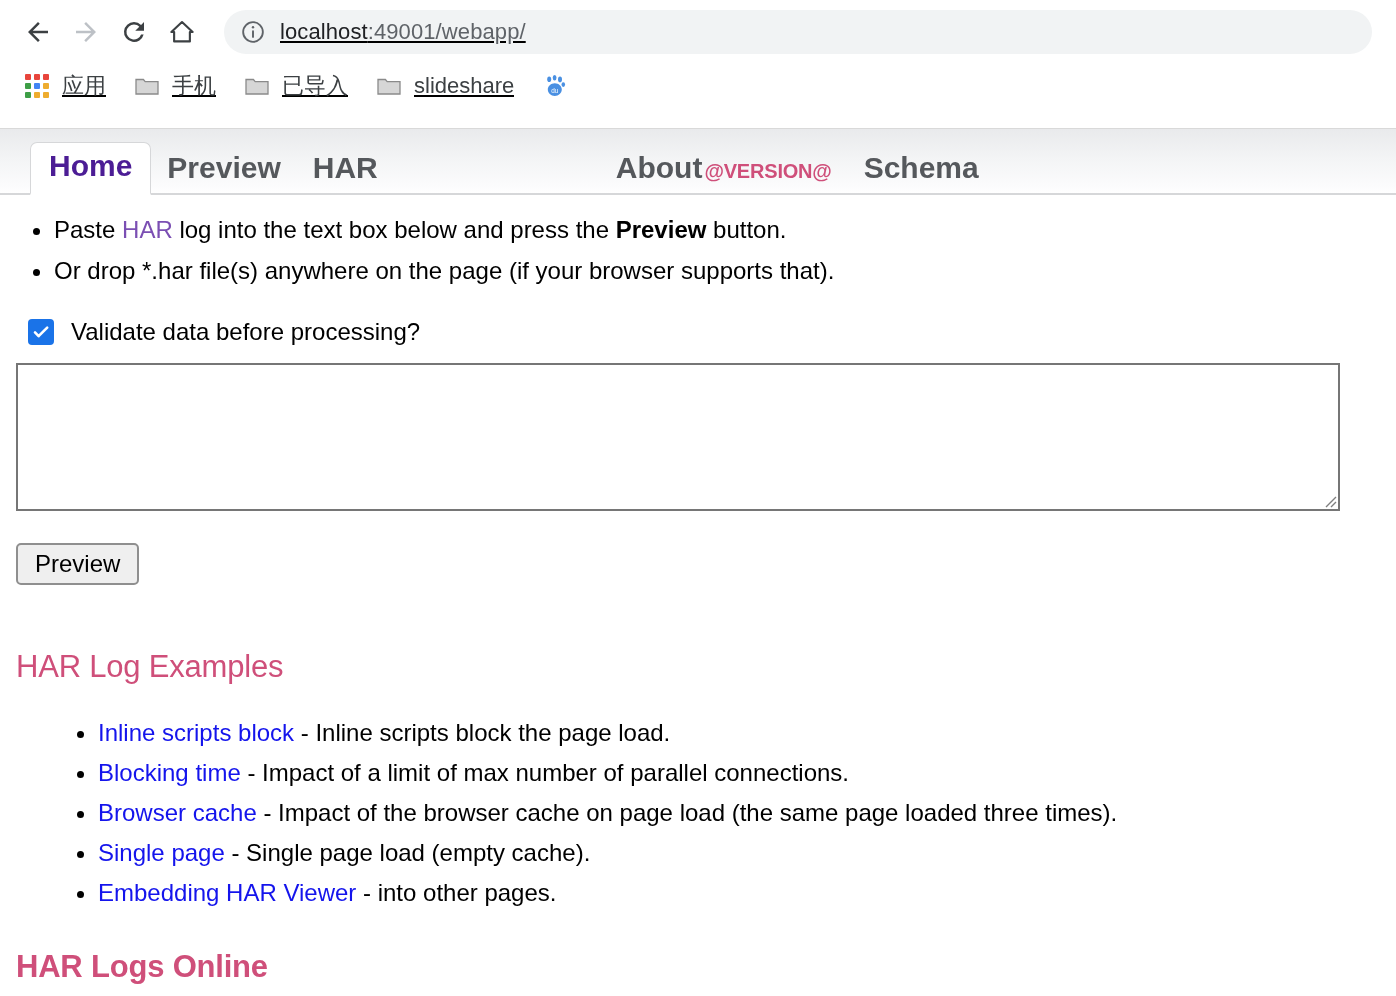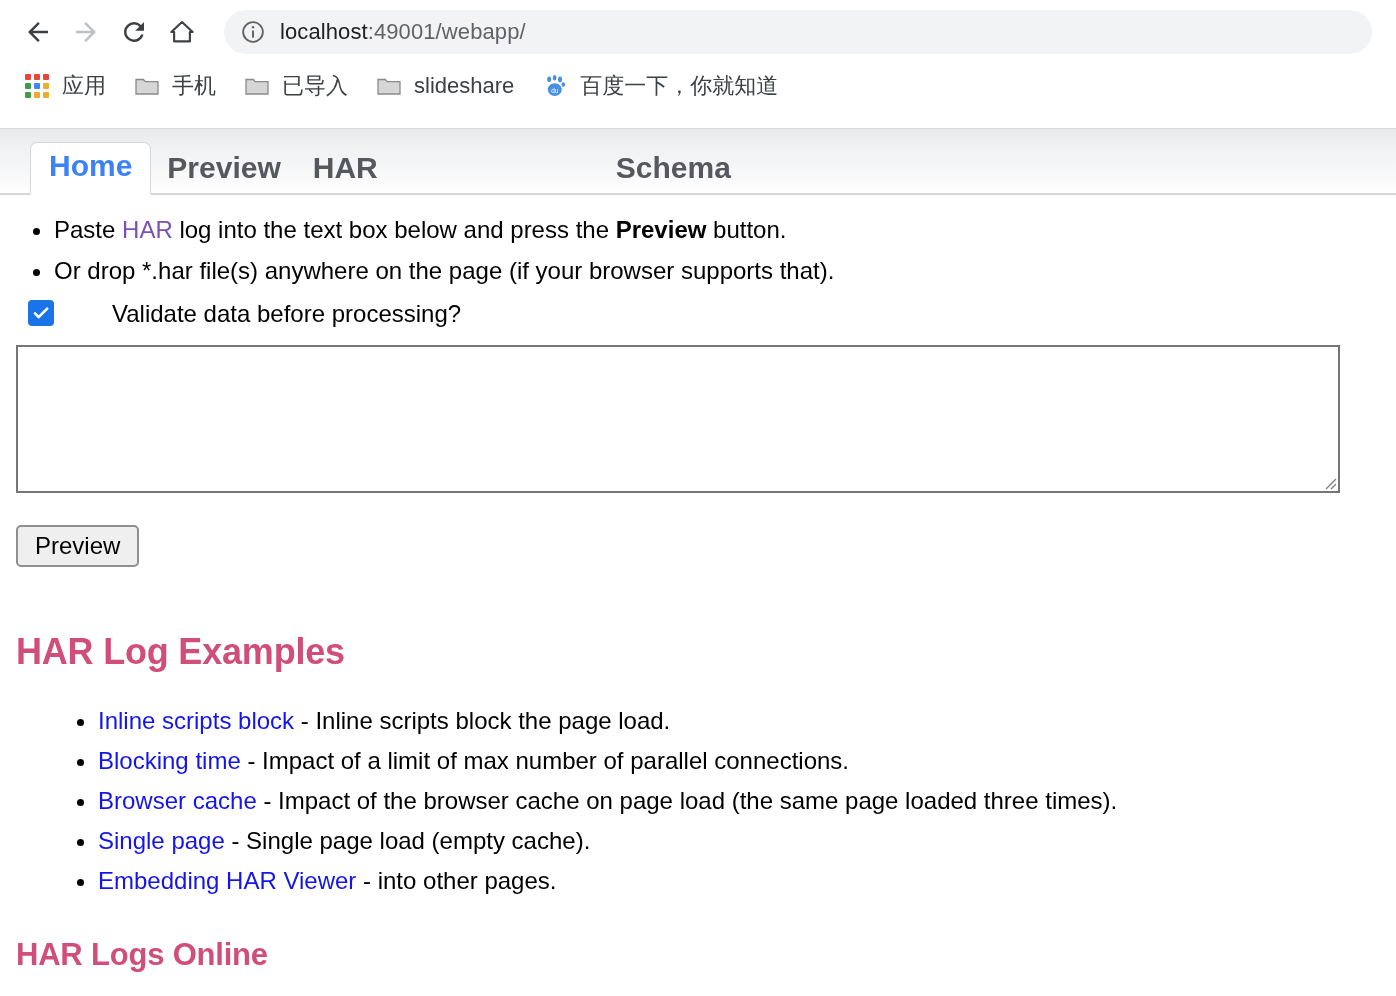--- a/index.html
+++ b/index.html
@@ -9,20 +9,21 @@
     background: #ffffff;
     font-family: "Liberation Sans", sans-serif;
     overflow: hidden;
   }
 
   
   #browser-chrome {
     width: 1396px;
     background: #ffffff;
     border-bottom: 1px solid #d9d9d9;
+    text-decoration: underline;
   }
 
   #nav-bar {
     height: 64px;
     display: flex;
     align-items: center;
     padding: 0 14px;
   }
 
   .nav-btn {
@@ -119,21 +120,21 @@
     line-height: 1.0;
     white-space: nowrap;
     align-self: flex-end;
     margin-bottom: -2px;
   }
   .tab.active {
     background: #ffffff;
     border: 1px solid #d6d7d9;
     border-bottom: 2px solid #ffffff;
     border-radius: 7px 7px 0 0;
-    color: #3b82f6;
+    color: #4c1d95;
     padding: 8px 18px 12px 18px;
     margin-bottom: -2px;
   }
   #tab-spacer { width: 206px; flex: 0 0 auto; }
   .version-tag {
     font-size: 20px;
     font-weight: bold;
     color: #cf4f7a;
     letter-spacing: -0.2px;
     margin-left: 2px;
@@ -151,23 +152,23 @@
     font-size: 24px;
     color: #000000;
     line-height: 1.72;
     margin: 0;
   }
   a.har-link { color: #7b4fb3; text-decoration: none; }
   .bold { font-weight: bold; }
 
   #validate-row {
     display: flex;
-    margin-top: 8px;
+    align-items: center;
+    margin-top: 26px;
     margin-left: 12px;
-    gap: 41px;
   }
   #validate-checkbox {
     width: 26px; height: 26px;
     background: #1a73e8;
     border-radius: 4px;
     display: flex; align-items: center; justify-content: center;
     flex: 0 0 auto;
   }
   #validate-label {
     font-size: 24px;
@@ -202,22 +203,22 @@
     font-family: "Liberation Sans", sans-serif;
     color: #000;
     background: #efefef;
     border: 2px solid #8f8f8f;
     border-radius: 5px;
     padding: 7px 17px;
     line-height: 1.0;
   }
 
   h2.section-heading {
-    font-size: 36px;
-    font-weight: bold;
+    font-size: 31px;
+    font-weight: normal;
     color: #cf4f7a;
     margin: 64px 0 0 0;
     letter-spacing: -0.2px;
   }
 
   ul.examples {
     margin: 28px 0 0 0;
     padding-left: 82px;
     list-style: disc;
   }
@@ -328,34 +329,36 @@
       <span class="bm-ico">
         <svg width="24" height="24" viewBox="0 0 24 24">
           <ellipse cx="6.2" cy="5.2" rx="2.0" ry="2.8" fill="#4a90e2"></ellipse>
           <ellipse cx="11.6" cy="3.8" rx="1.9" ry="2.7" fill="#4a90e2"></ellipse>
           <ellipse cx="17.0" cy="5.4" rx="2.0" ry="2.8" fill="#4a90e2"></ellipse>
           <ellipse cx="20.3" cy="10.6" rx="1.8" ry="2.4" fill="#4a90e2"></ellipse>
           <path d="M11.8 9.2c3.9 0 7 2.9 7 6.4s-3.1 6.4-7 6.4-7-2.9-7-6.4 3.1-6.4 7-6.4z" fill="#4a90e2"></path>
           <text x="11.8" y="18.6" font-size="6.4" fill="#ffffff" text-anchor="middle" font-family="Liberation Sans, sans-serif">du</text>
         </svg>
       </span>
-      <span class="bm-label">百度一下，你就知道</span>
     </div>
 
 
   </div>
 </div>
 
 <div id="page">
 
   <div id="tabstrip">
     <div class="tab active">Home</div>
     <div class="tab">Preview</div>
     <div class="tab">HAR</div>
     <div id="tab-spacer"></div>
+    <div class="tab">
+      <span>About</span><span class="version-tag">@VERSION@</span>
+    </div>
     <div class="tab">Schema</div>
   </div>
 
   <div id="content">
 
     <ul class="instructions">
       <li><span>Paste </span><a class="har-link" href="#">HAR</a><span> log into the text box below and press the </span><span class="bold">Preview</span><span> button.</span></li>
       <li>Or drop *.har file(s) anywhere on the page (if your browser supports that).</li>
     </ul>
 

